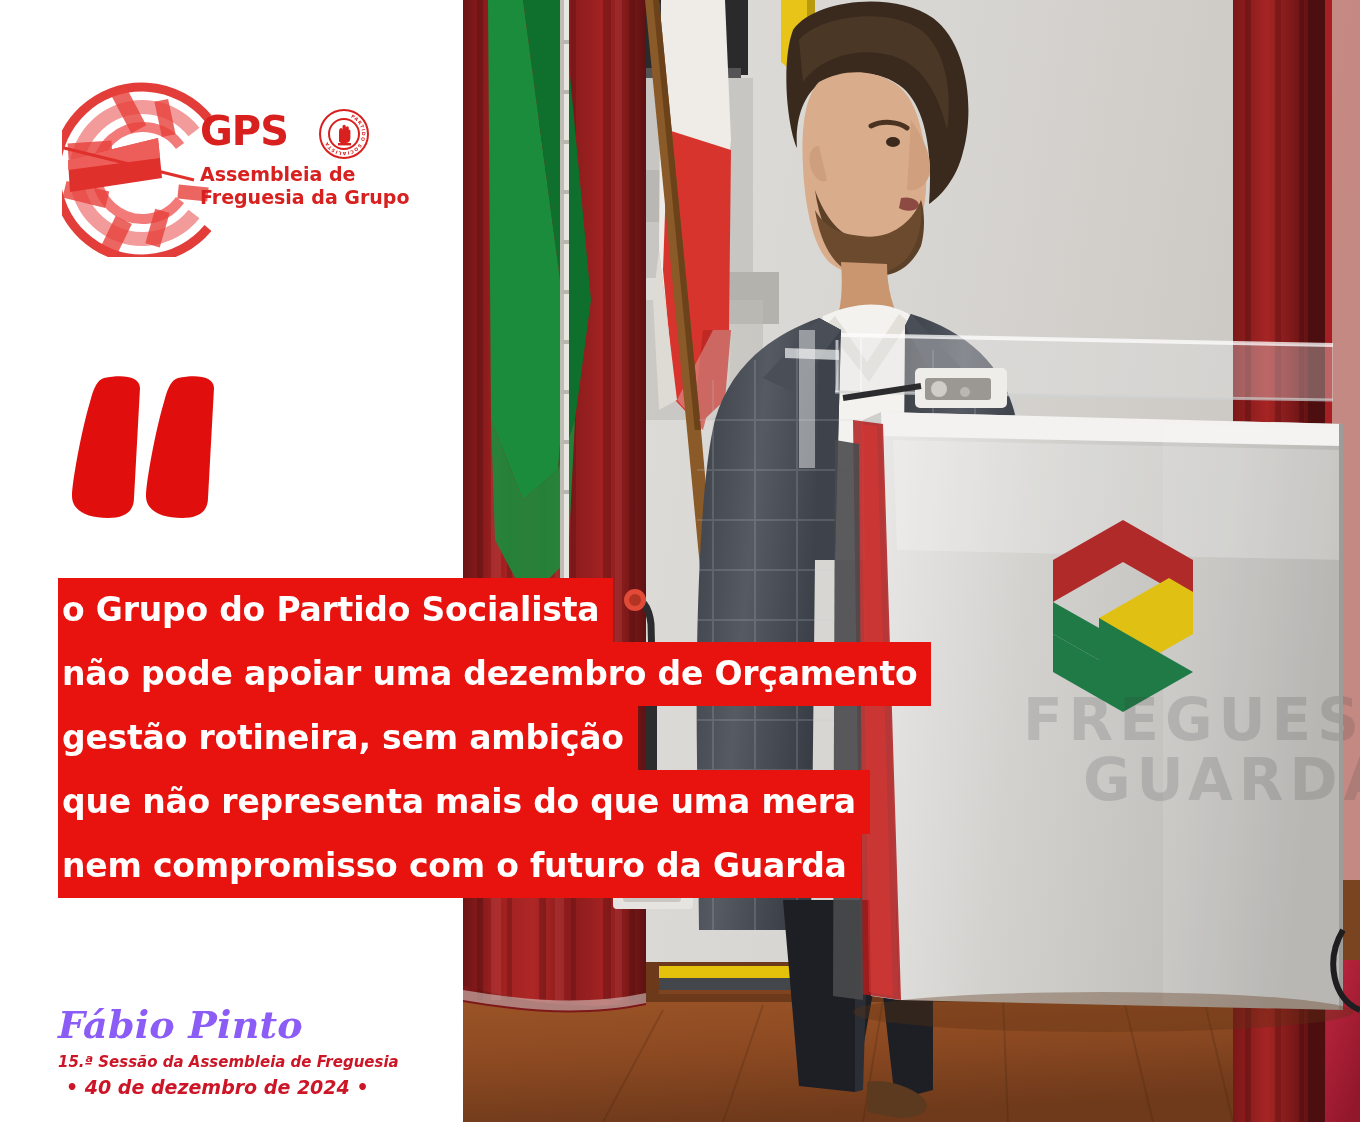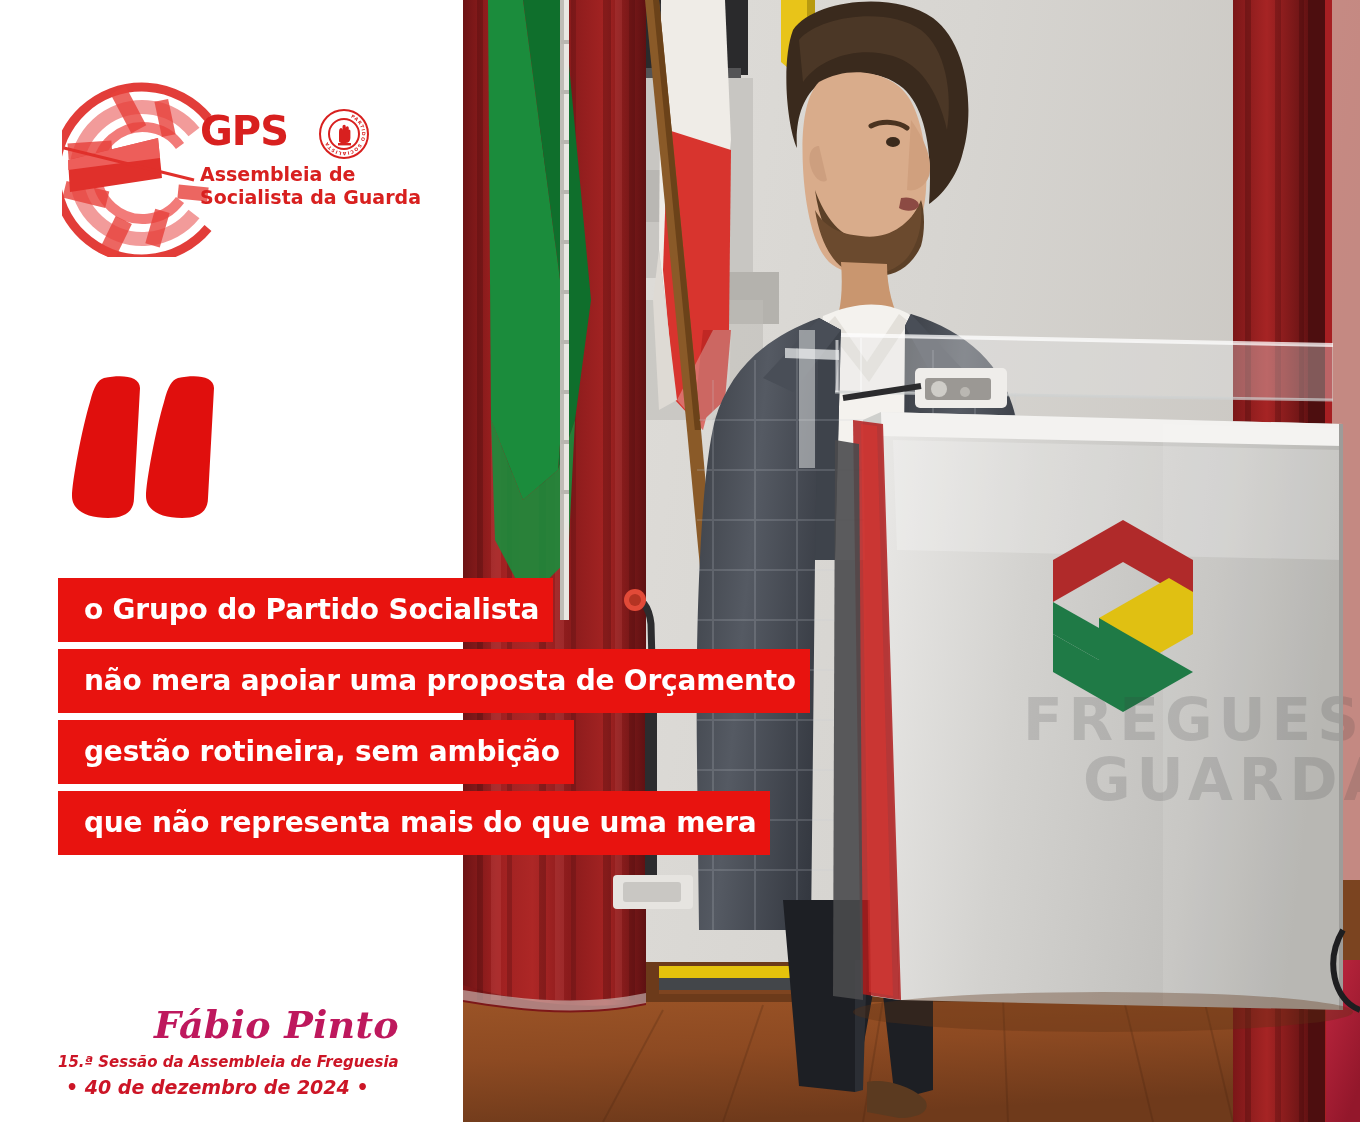--- a/index.html
+++ b/index.html
@@ -82,44 +82,42 @@
     width:1200px;
   }
   .qline{
     display:block;
     width:max-content;
     max-width:1180px;
     background:#e8130f;
     color:#ffffff;
     font-family:"DejaVu Sans", sans-serif;
     font-weight:bold;
-    font-size:28px;
+    font-size:33px;
     line-height:52px;
     letter-spacing:-0.2px;
-    padding:6px 14px 6px 26px;
-    margin-bottom:7px;
+    padding:6px 14px 6px 4px;
     white-space:nowrap;
     box-sizing:border-box;
   }
 
   
   .footer{
     position:absolute;
     left:58px; bottom:22px;
     color:#cc1526;
   }
   .f-name{
     font-family:"DejaVu Serif", serif;
     font-style:italic;
     font-weight:bold;
     font-size:38px;
     line-height:44px;
-    color:#be185d;
+    color:#8b5cf6;
     letter-spacing:0.2px;
-    text-align:right;
   }
   .f-sub{
     font-family:"DejaVu Sans", sans-serif;
     font-style:italic;
     font-weight:bold;
     font-size:15px;
     line-height:25px;
     color:#cc1526;
     margin-top:3px;
   }
@@ -444,38 +442,39 @@
                      C32.4,33 30.6,35 27.6,35 L24.8,35 C22.6,35 21,34.4 21,33 Z" fill="#d8201f"></path>
             <rect x="20" y="35" width="13" height="2.4" fill="#d8201f"></rect>
             <path id="sealArc" d="M26,8 A18,18 0 1 1 25.9,8" fill="none"></path>
             <text font-family="DejaVu Sans, sans-serif" font-size="4.6" font-weight="bold" fill="#d8201f" letter-spacing="0.9">
               <textPath href="#sealArc" startOffset="6%">PARTIDO SOCIALISTA</textPath>
             </text>
           </svg>
         </span>
       </div>
       <div class="logo-sub">Assembleia de</div>
-      <div class="logo-sub">Socialista da Guarda</div>
+      <div class="logo-sub">Freguesia da Grupo</div>
     </div>
   </div>
 
   <div class="quote-mark">
     <svg viewBox="0 0 180 150" xmlns="http://www.w3.org/2000/svg" aria-hidden="true">
       <path d="M44,6 C62,2 80,4 80,16 L74,126 C74,140 64,146 48,146 C26,146 12,138 12,124
                C12,110 22,56 30,30 C34,14 38,8 44,6 Z" fill="#e00f0d"></path>
       <path d="M118,6 C136,2 154,4 154,16 L148,126 C148,140 138,146 122,146
                C100,146 86,138 86,124 C86,110 96,56 104,30 C108,14 112,8 118,6 Z" fill="#e00f0d"></path>
     </svg>
   </div>
 
   <div class="quote-lines">
     <span class="qline">o Grupo do Partido Socialista</span>
-    <span class="qline">não mera apoiar uma proposta de Orçamento</span>
+    <span class="qline">não pode apoiar uma dezembro de Orçamento</span>
     <span class="qline">gestão rotineira, sem ambição</span>
     <span class="qline">que não representa mais do que uma mera</span>
+    <span class="qline">nem compromisso com o futuro da Guarda</span>
   </div>
 
   <div class="footer">
     <div class="f-name">Fábio Pinto</div>
     <div class="f-sub">15.ª Sessão da Assembleia de Freguesia</div>
     <div class="f-date">• 40 de dezembro de 2024 •</div>
   </div>
 
 </div>
 

